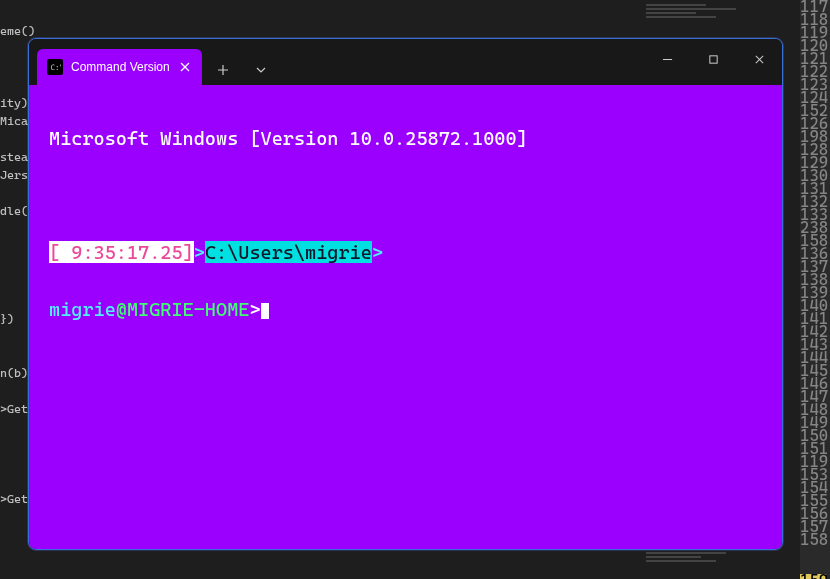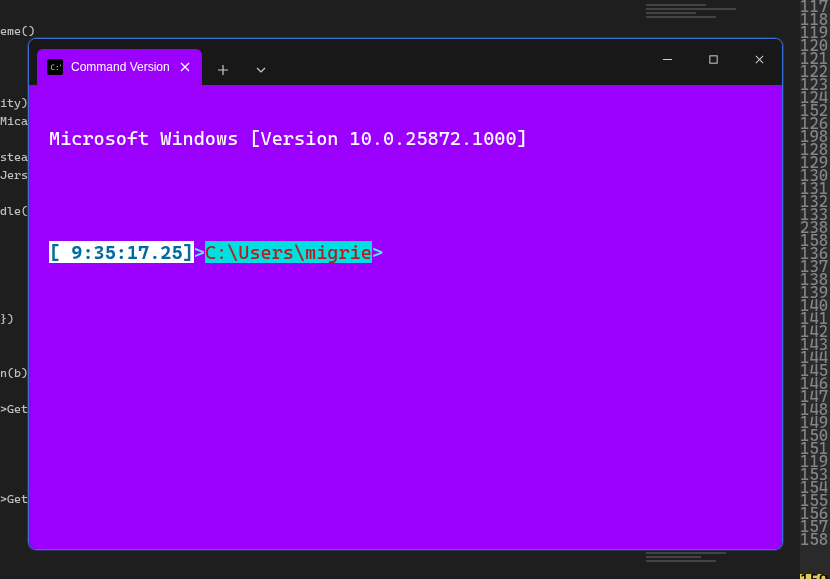--- a/index.html
+++ b/index.html
@@ -146,28 +146,27 @@
       font-family: Consolas, "Cascadia Mono", monospace;
       font-size: 19px;
       line-height: 19px;
       color: #fff;
       white-space: pre;
       position: relative;
     }
     .line { white-space: pre; }
     .invert {
       background: #fff;
-      color: #0369a1;
+      color: #ec4899;
       padding: 0 0px;
-      font-weight: bold;
     }
     .cyan { color: #50f0ff; }
     .cyan-bg {
       background: #00e0e0;
-      color: #b91c1c;
+      color: #0f172a;
     }
     .green { color: #40ff70; }
     .prompt-gt { color: #fff; }
     .cursor {
       display: inline-block;
       width: 8px;
       height: 16px;
       background: #fff;
       vertical-align: middle;
     }
@@ -314,14 +313,15 @@
             <line x1="10" y1="2" x2="2" y2="10" stroke="#ccc" stroke-width="1.1"></line>
           </svg>
       </div>
     </div>
   </div>
 
   <div class="terminal-body">
     <div class="line">Microsoft Windows [Version 10.0.25872.1000]</div>
     <div class="gap"></div>
     <div class="line"><span class="invert">[ 9:35:17.25]</span><span class="cyan">&gt;</span><span class="cyan-bg">C:\Users\migrie</span><span class="cyan">&gt;</span></div>
+    <div class="line"><span class="cyan">migrie</span><span class="green">@</span><span class="green">MIGRIE-HOME</span><span class="prompt-gt">&gt;</span><span class="cursor"></span></div>
   </div>
 </div>
 
 </body></html>

